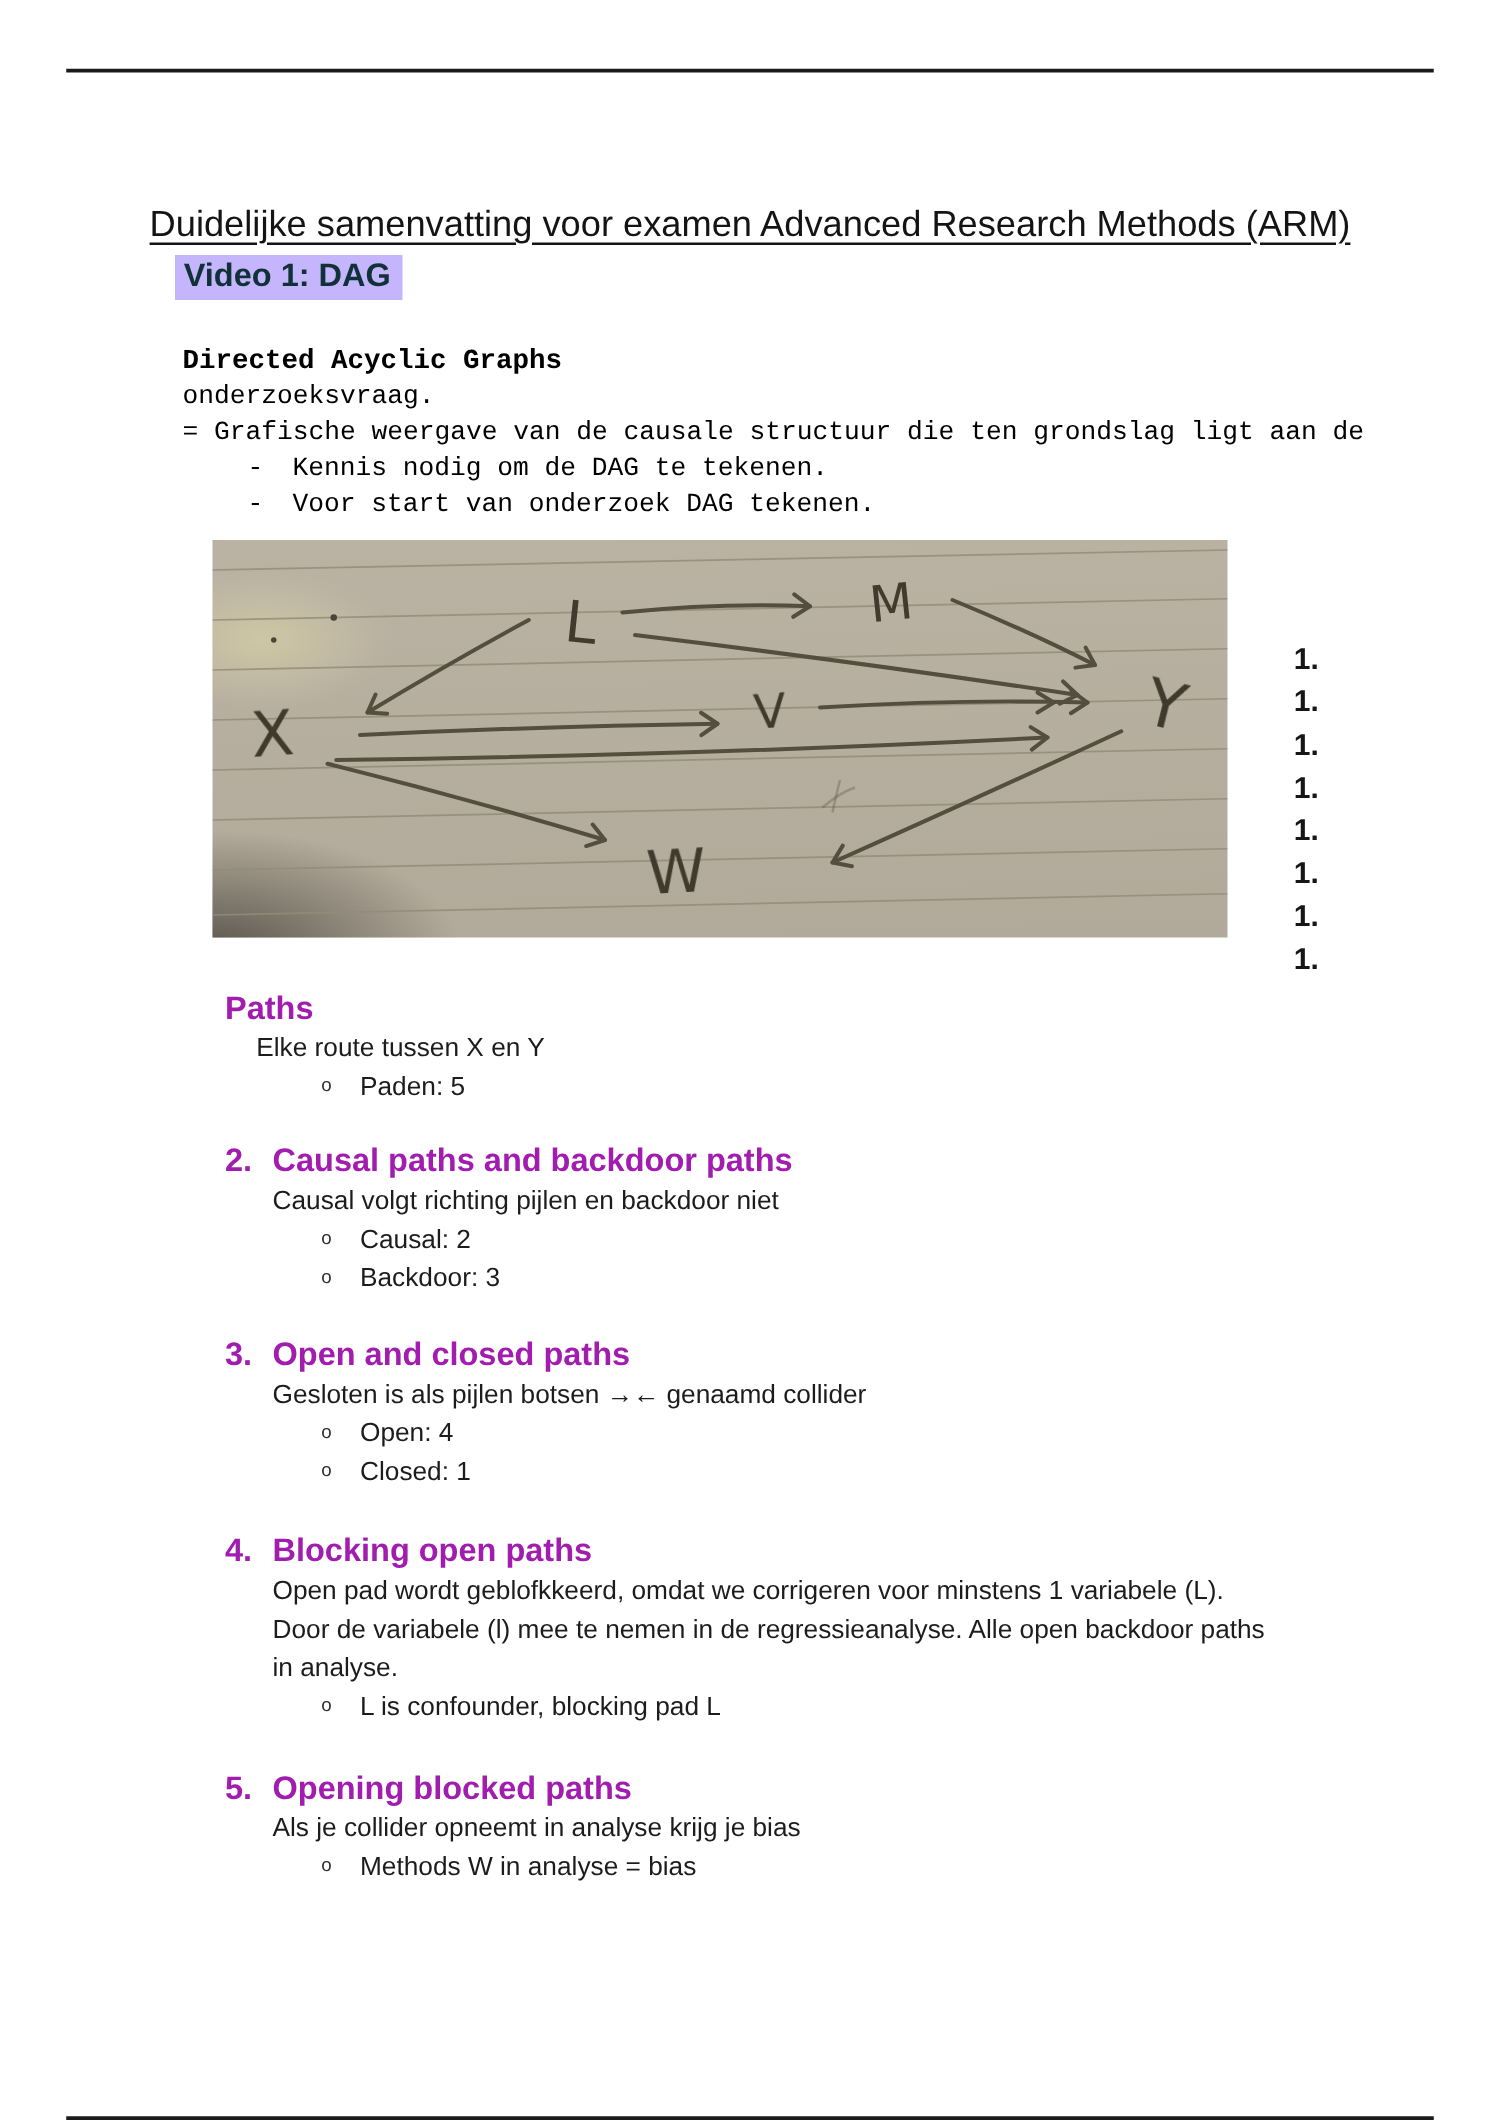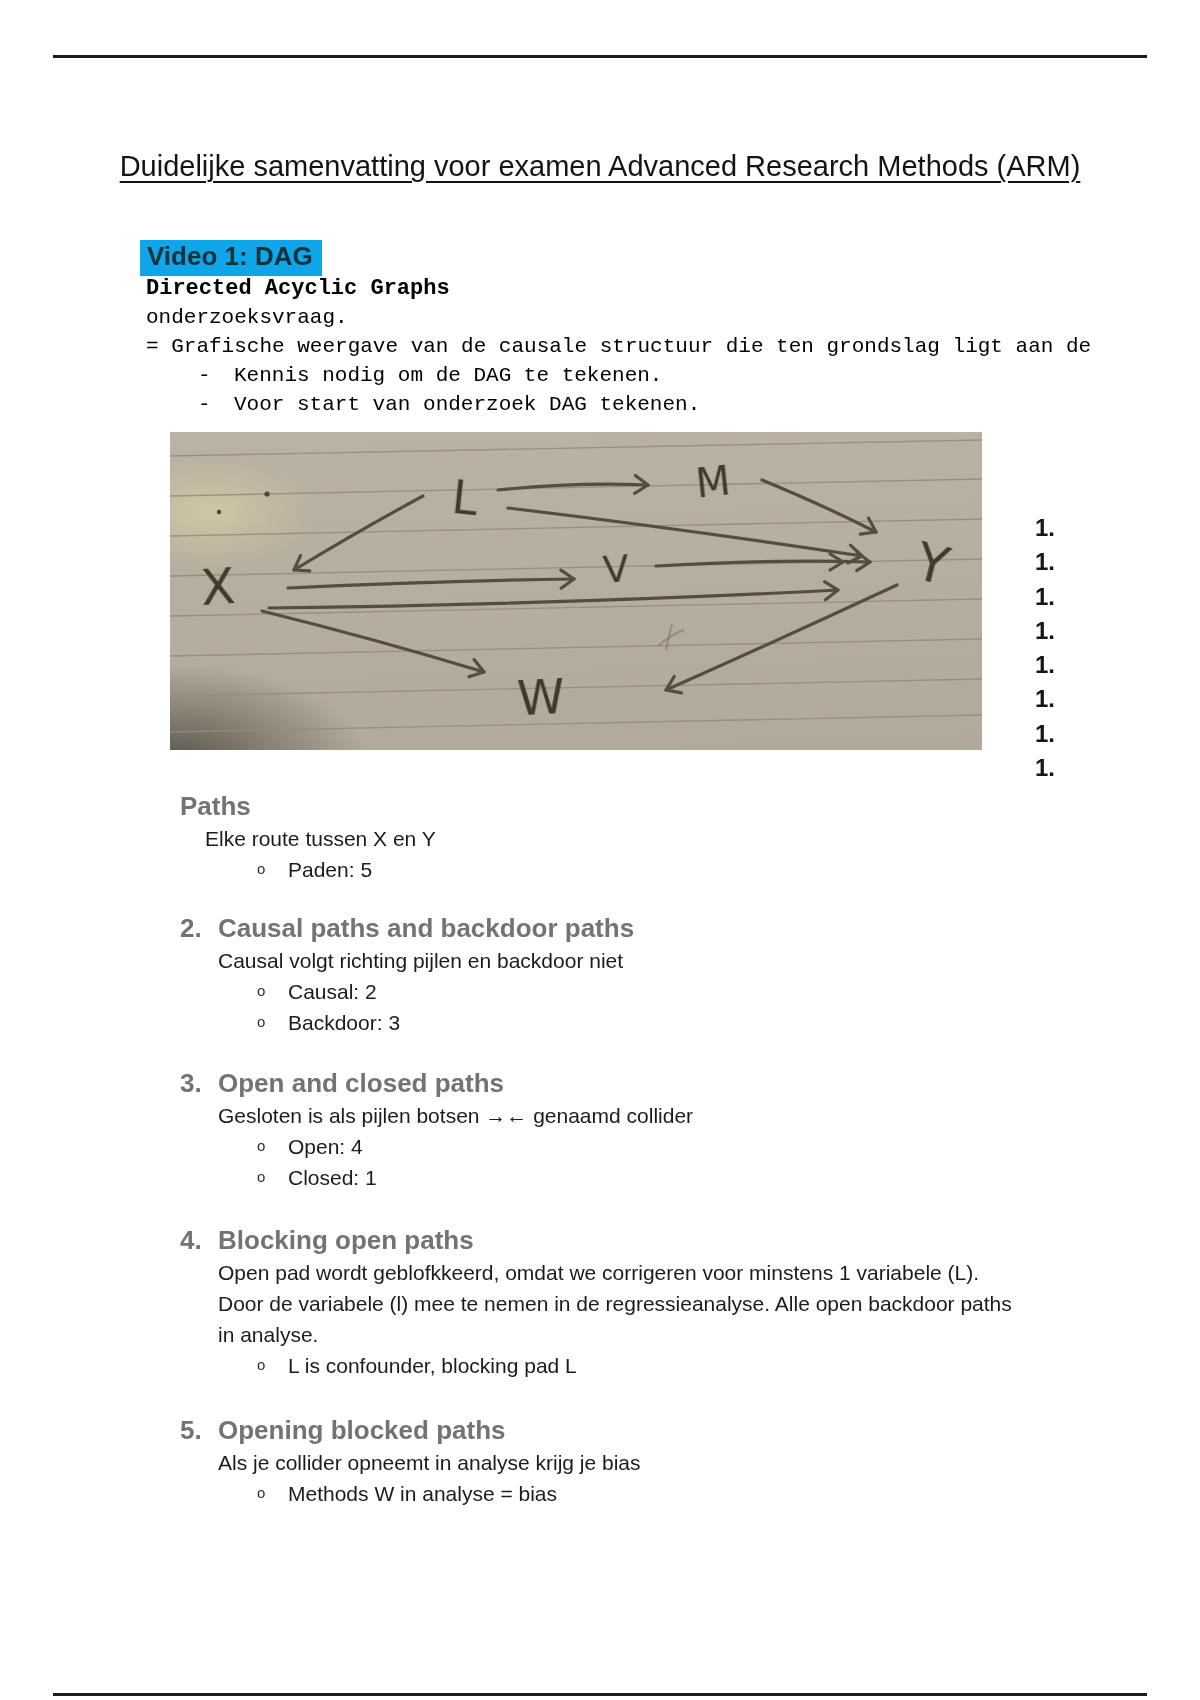--- a/index.html
+++ b/index.html
@@ -1,40 +1,40 @@
 <!DOCTYPE html>
 <html><head>
 <meta charset="utf-8">
 <style>
   html,body{margin:0;padding:0;background:#ffffff;}
   .page{position:relative;width:1200px;height:1700px;background:#ffffff;overflow:hidden;
         font-family:"Liberation Sans","DejaVu Sans",sans-serif;color:#1f1f1f;}
   .rule{position:absolute;left:53px;width:1094px;height:3px;background:#1b1b1b;}
   .rule.top{top:55px;}
   .rule.bottom{top:1693px;}
-  .title{position:absolute;top:150px;left:0;width:100%;text-align:center;font-size:29px;color:#141414;
+  .title{position:absolute;top:164px;left:0;width:100%;text-align:center;font-size:29px;color:#141414;
          text-decoration:underline;text-underline-offset:5px;text-decoration-thickness:2px;}
-  .video-heading{position:absolute;left:140px;top:204px;background:#0ea5e9;color:#103138;
-         font-weight:bold;font-size:26px;padding:1px 9px 4px 7px;margin-top:36px;}
+  .video-heading{position:absolute;left:140px;top:204px;background:#c4b5fd;color:#103138;
+         font-weight:bold;font-size:26px;padding:1px 9px 4px 7px;}
   .intro{position:absolute;left:146px;top:274px;font-size:21px;line-height:29px;color:#000000;font-family:Liberation Mono, monospace;}
   .intro .hd{font-weight:bold;font-size:22px;}
   .dash-row{padding-left:52px;}
   .dash-row .dash{display:inline-block;width:36px;}
   .photo{position:absolute;left:170px;top:432px;width:812px;height:318px;
      background:
        radial-gradient(150px 80px at 40px 80px, rgba(224,218,168,0.55), rgba(224,218,168,0) 70%),
        radial-gradient(300px 150px at 0% 104%, rgba(35,32,28,0.62), rgba(35,32,28,0) 66%),
        linear-gradient(178deg,#bab2a3,#b1a999);}
   .photo svg{display:block;}
   .numcol{position:absolute;left:1035px;top:511px;font-weight:bold;font-size:24px;
           line-height:34.3px;color:#161616;}
   .numcol span{display:block;}
   .section{position:absolute;left:180px;width:930px;}
   .sec-paths{top:789px;} .sec-2{top:911px;} .sec-3{top:1066px;} .sec-4{top:1223px;} .sec-5{top:1413px;}
-  .sec-head{display:flex;font-size:26px;font-weight:bold;line-height:34px;color:#737373;}
+  .sec-head{display:flex;font-size:26px;font-weight:bold;line-height:34px;color:#a21caf;}
   .sec-head .num{width:38px;flex:none;}
   .sec-head .num:empty{display:none;}
   .sec-line{font-size:21px;line-height:31px;padding-left:38px;color:#1c1c1c;}
   .sec-paths .sec-line{padding-left:25px;}
   .bullet{position:relative;font-size:21px;line-height:31px;padding-left:108px;color:#1c1c1c;}
   .bullet .bmark{position:absolute;left:77px;top:-1px;font-size:15px;color:#2e2e2e;}
 </style>
 </head>
 <body>
 

